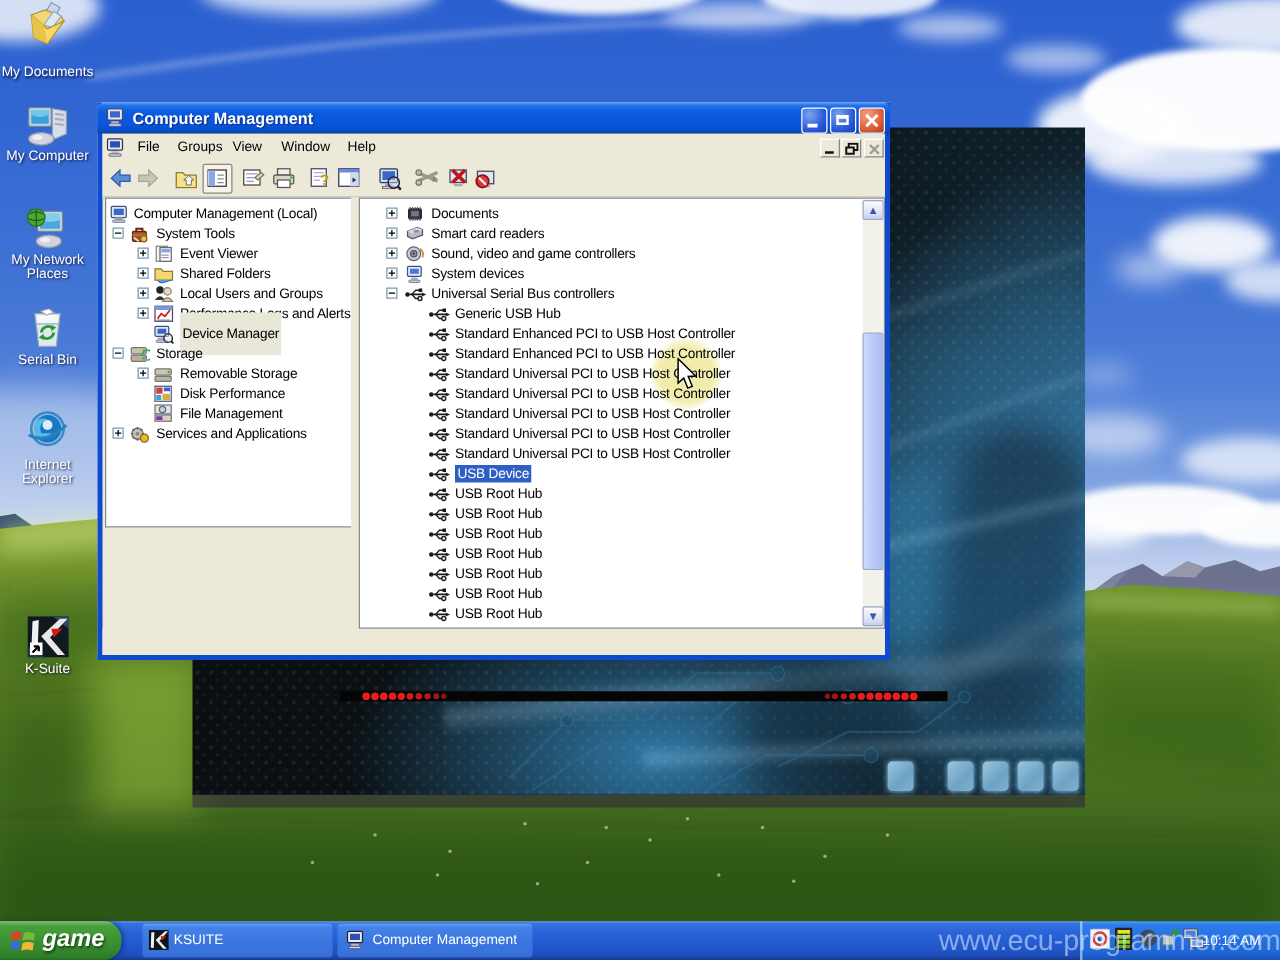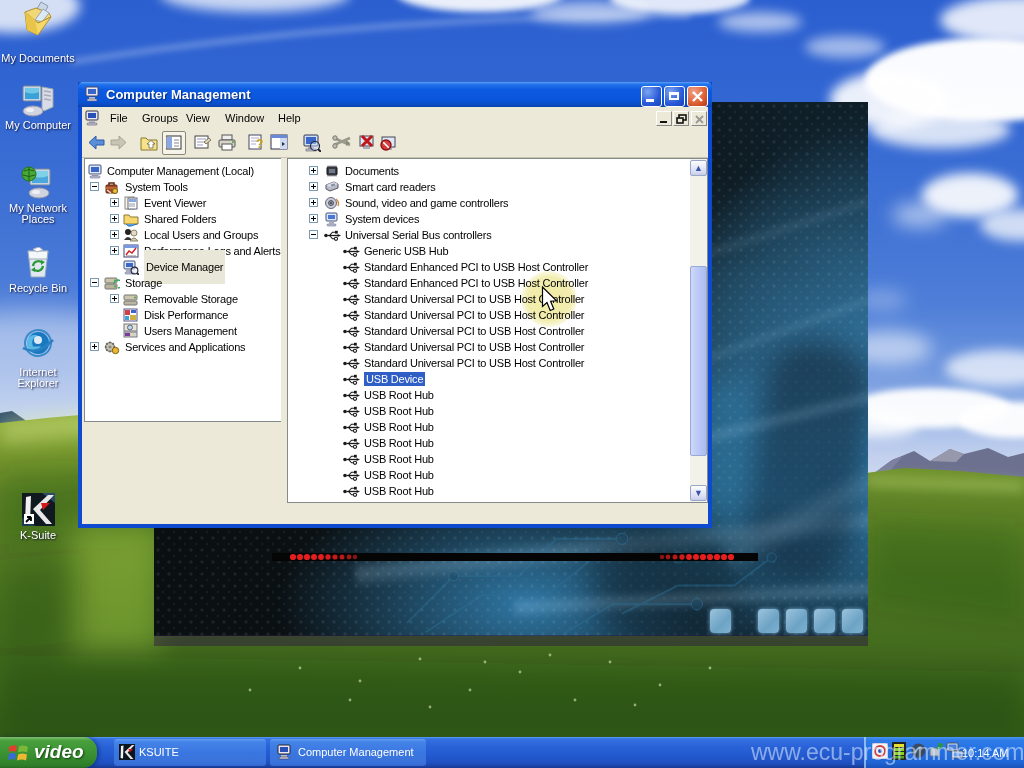--- a/index.html
+++ b/index.html
@@ -384,21 +384,21 @@
     <div class="trow" style="left:22px;top:4px">Computer Management (Local)</div>
     <div class="trow" style="left:40px;top:20px">System Tools</div>
     <div class="trow" style="left:59px;top:36px">Event Viewer</div>
     <div class="trow" style="left:59px;top:52px">Shared Folders</div>
     <div class="trow" style="left:59px;top:68px">Local Users and Groups</div>
     <div class="trow" style="left:59px;top:84px">Performance Logs and Alerts</div>
     <div class="trow" style="left:59px;top:100px"><span style="background:#e9e7d8;padding:11px 2px;">Device Manager</span></div>
     <div class="trow" style="left:40px;top:116px">Storage</div>
     <div class="trow" style="left:59px;top:132px">Removable Storage</div>
     <div class="trow" style="left:59px;top:148px">Disk Performance</div>
-    <div class="trow" style="left:59px;top:164px">Users Management</div>
+    <div class="trow" style="left:59px;top:164px">File Management</div>
     <div class="trow" style="left:40px;top:180px">Services and Applications</div>
     <div class="pm" style="left:5px;top:23px"></div>
     <div class="pm plus" style="left:25px;top:39px"></div>
     <div class="pm plus" style="left:25px;top:55px"></div>
     <div class="pm plus" style="left:25px;top:71px"></div>
     <div class="pm plus" style="left:25px;top:87px"></div>
     <div class="pm" style="left:5px;top:119px"></div>
     <div class="pm plus" style="left:25px;top:135px"></div>
     <div class="pm plus" style="left:5px;top:183px"></div>
 
@@ -643,21 +643,21 @@
       <path d="M7,4 L27,4 L24,30 L10,30 Z" fill="#e8eef2" stroke="#9ab" opacity=".95"></path>
       <path d="M7,4 L27,4 L26,12 L8,12 Z" fill="#f4f8fa" stroke="#9ab"></path>
       <path d="M12,2 L18,0 L22,3 L16,5 Z" fill="#fff" stroke="#aab"></path>
       <g stroke="#2a9838" stroke-width="2.2" fill="none">
         <path d="M12,19 a5.5,5.5 0 0,1 9,-3.5"></path>
         <path d="M22,19 a5.5,5.5 0 0,1 -9,3.5"></path>
       </g>
       <path d="M20,13 l4,2 l-4,3 z" fill="#2a9838"></path>
       <path d="M14,25 l-4,-2 l4,-3 z" fill="#2a9838"></path>
     </svg>
-    <div style="margin-top:4px">Recycle Bin</div>
+    <div style="margin-top:4px">Serial Bin</div>
   </div>
   <div class="dicon abs" style="left:0px;top:326px">
     <svg width="34" height="36" viewBox="0 0 34 36">
       <ellipse cx="17" cy="17" rx="13" ry="13" fill="none" stroke="#3a8ac8" stroke-width="2" transform="rotate(-28 17 17)"></ellipse>
       <circle cx="17" cy="17" r="11" fill="#58b8e8"></circle>
       <path d="M17,6 a11,11 0 0,1 0,22 a11,11 0 0,1 -8,-3.5 q8,2 11,-4 l-8,0 q-3,-8 5,-11 q-6,-2 -9,2 a11,11 0 0,1 9,-5.5" fill="#1a78c0"></path>
       <circle cx="17" cy="14" r="4" fill="#fff" opacity=".85"></circle>
       <path d="M2,22 q14,8 30,-8" stroke="#2a80c0" stroke-width="2.5" fill="none"></path>
     </svg>
     <div style="margin-top:5px">Internet<br>Explorer</div>
@@ -677,21 +677,21 @@
   </div>
 
   <div id="taskbar" class="abs"></div>
   <div id="startbtn" class="abs">
     <svg style="position:absolute;left:8px;top:5px" width="22" height="21" viewBox="0 0 22 21">
       <path d="M1,5 Q5,2 9,4 L8,10 Q4,8 1,10 Z" fill="#e23e2e"></path>
       <path d="M11,4.5 Q15,2.5 20,5 L19,10.5 Q15,8.5 10,10.5 Z" fill="#7ab83a"></path>
       <path d="M1,12 Q5,10 8,12 L7,18 Q4,16 0,18 Z" fill="#3a6ad8"></path>
       <path d="M10,12.5 Q14,10.5 19,12.5 L18,18.5 Q14,16.5 9,18.5 Z" fill="#f0b830"></path>
     </svg>
-    <span style="position:absolute;left:34px;top:4px;text-shadow:1px 1px 2px rgba(0,40,0,.7)">video</span>
+    <span style="position:absolute;left:34px;top:4px;text-shadow:1px 1px 2px rgba(0,40,0,.7)">game</span>
   </div>
   <div id="tb1" class="taskbtn abs">
     <svg style="position:absolute;left:5px;top:5px" width="16" height="16" viewBox="0 0 16 16">
       <rect width="16" height="16" fill="#0c141c"></rect>
       <path d="M2,2 L4.5,1.6 L4,14.5 L1.6,14 Z" fill="#f0f0f0"></path>
       <path d="M5.5,8 L13,1 L15.5,1 L8.6,8.5 L14.5,15 L11.5,15 Z" fill="#e8e8e8"></path>
       <path d="M9.5,5 L14,5 L10.5,8.5 Z" fill="#d81818"></path>
     </svg>
     <span style="position:absolute;left:25px;top:7px">KSUITE</span>
   </div>

